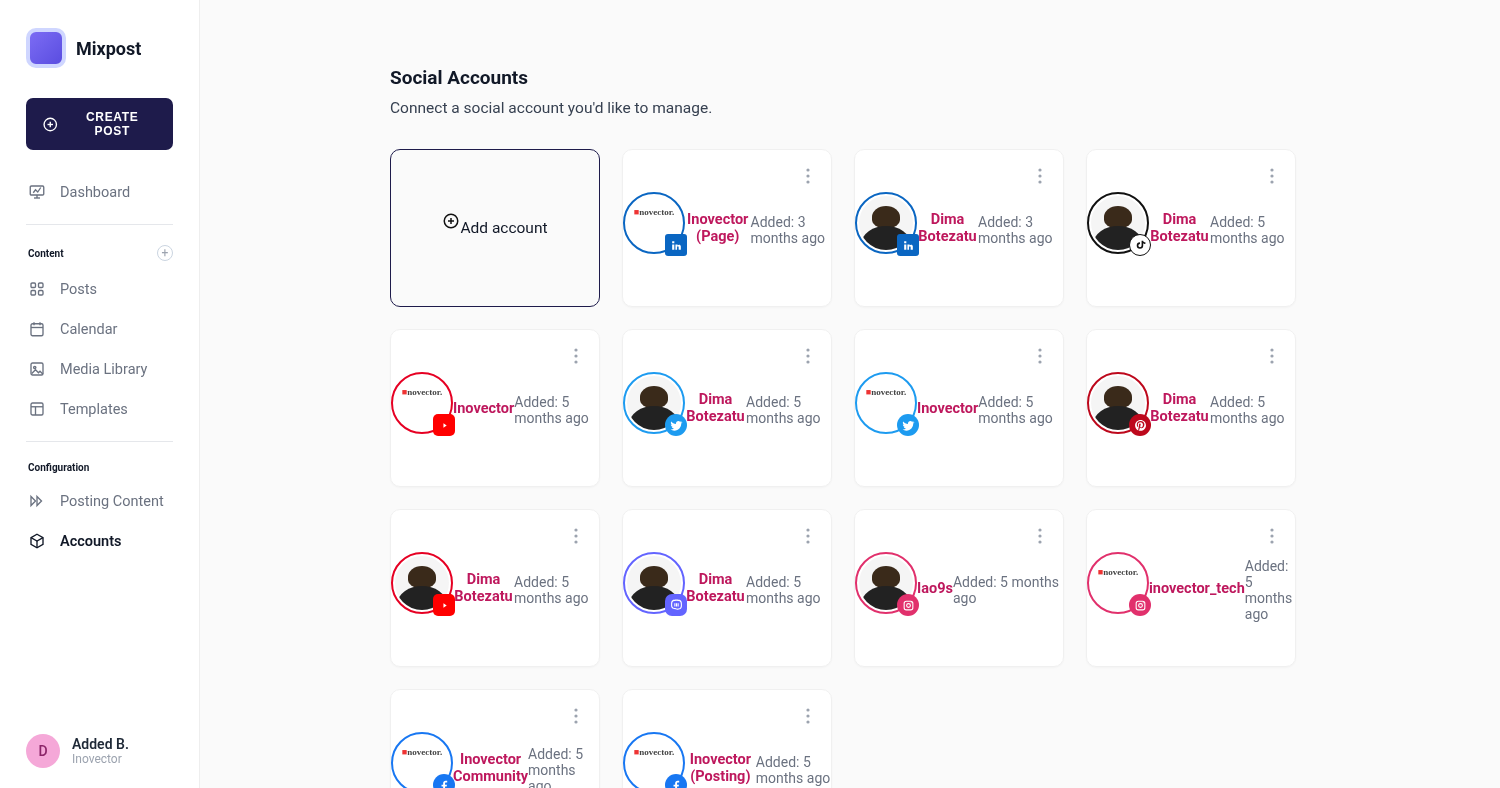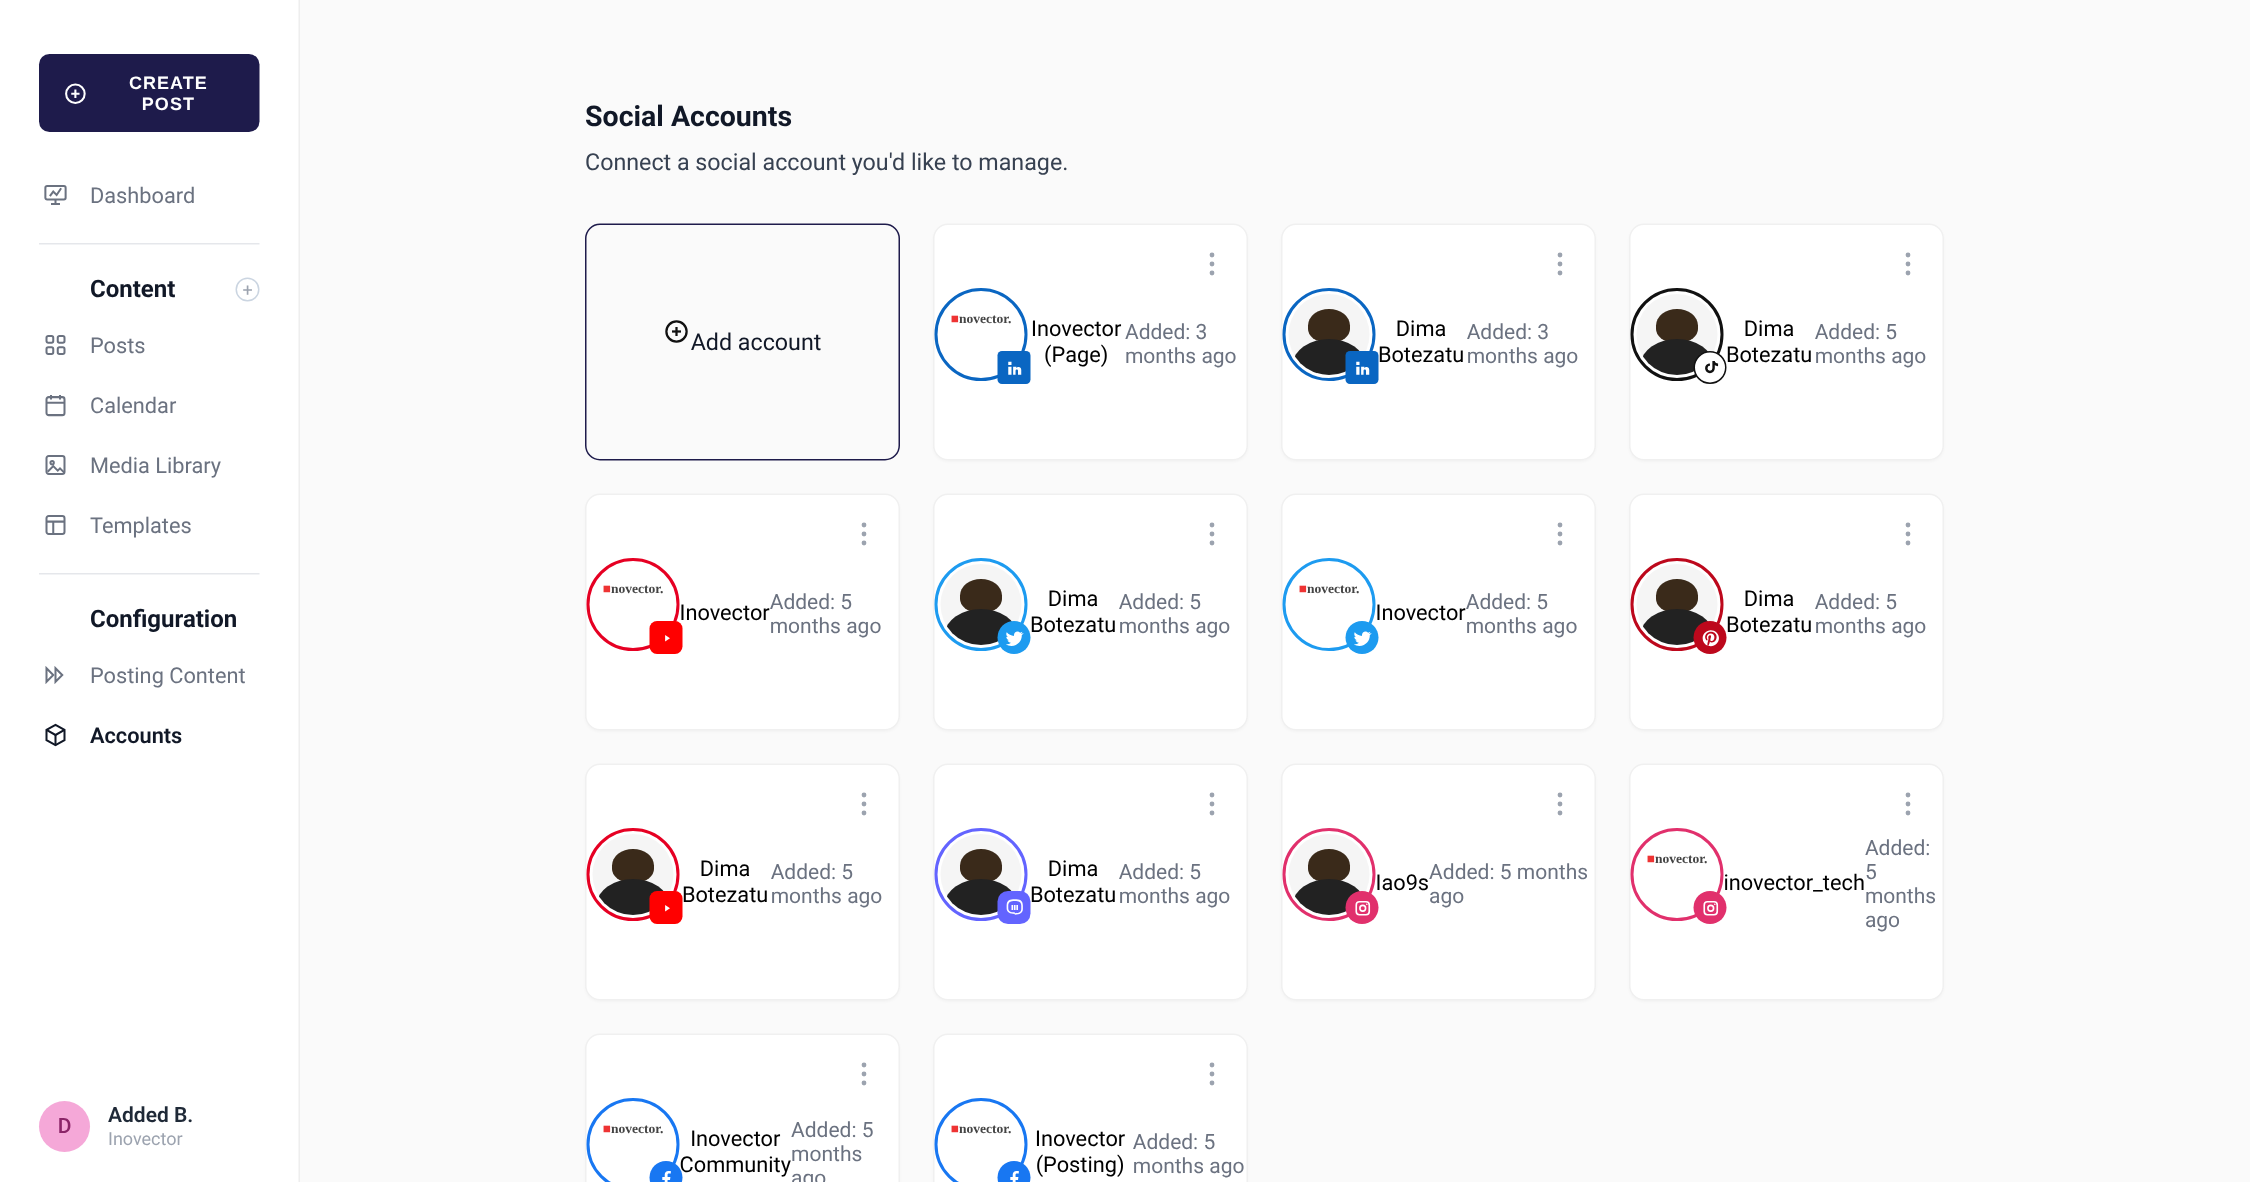--- a/index.html
+++ b/index.html
@@ -67,21 +67,21 @@
     cursor: pointer;
   }
   .nav-link.active { color: #111827; font-weight: 600; }
   .nav-icon { width: 18px; height: 18px; flex-shrink: 0; stroke: currentColor; }
   .nav-divider { height: 1px; background: #e5e7eb; margin: 12px 26px; }
   .section-row {
     display: flex; justify-content: space-between; align-items: center;
     padding: 8px 26px 8px 28px;
   }
   .section-title {
-    font-size: 16px; font-weight: 700; color: #111827; margin-left: 32px;
+    font-size: 10px; font-weight: 700; color: #111827;
   }
   .section-plus {
     width: 16px; height: 16px; color: #9ca3af; border: 1.5px solid #cbd5e1;
     border-radius: 50%; display: flex; align-items: center; justify-content: center;
     font-size: 12px; cursor: pointer;
   }
   .user-block {
     position: absolute; bottom: 20px; left: 0; right: 0;
     padding: 0 26px;
     display: flex; align-items: center; gap: 12px;
@@ -173,21 +173,21 @@
   }
   .brand-text .i-dot { color: #e33; font-weight: 700; }
   .badge {
     position: absolute; bottom: -2px; right: -2px;
     width: 22px; height: 22px; border-radius: 5px;
     display: flex; align-items: center; justify-content: center;
     color: #fff;
   }
   .badge.round { border-radius: 50%; }
   .badge svg { width: 13px; height: 13px; fill: #fff; }
-  .acct-name { font-size: 14.5px; font-weight: 400; color: #000000; text-align: center; }
+  .acct-name { font-size: 14.5px; font-weight: 700; color: #be185d; text-align: center; }
   .acct-meta { font-size: 14px; color: #6b7280; margin-top: 4px; }
   
   .prov-linkedin .avatar-ring { border: 2px solid #0a66c2; }
   .prov-linkedin .badge { background: #0a66c2; border-radius: 3px; }
   .prov-tiktok .avatar-ring { border: 2px solid #111; }
   .prov-tiktok .badge { background: #fff; color: #111; border: 1px solid #111; }
   .prov-tiktok .badge svg { fill: #111; }
   .prov-youtube .avatar-ring { border: 2px solid #e60023; }
   .prov-youtube .badge { background: #ff0000; border-radius: 5px; }
   .prov-twitter .avatar-ring { border: 2px solid #1d9bf0; }
@@ -202,20 +202,24 @@
   .prov-facebook .avatar-ring { border: 2px solid #1877f2; }
   .prov-facebook .badge { background: #1877f2; }
   
   .main::-webkit-scrollbar { width: 10px; }
   .main::-webkit-scrollbar-thumb { background: #d1d5db; border-radius: 6px; }
 </style>
 </head>
 <body>
 
 <nav class="sidebar">
+  <div class="brand">
+    <div class="brand-logo"></div>
+    <div class="brand-name">Mixpost</div>
+  </div>
 
   <button class="create-post-btn">
     <svg viewBox="0 0 24 24" fill="none" stroke="currentColor" stroke-width="2">
         <circle cx="12" cy="12" r="9"></circle>
         <line x1="12" y1="8" x2="12" y2="16"></line>
         <line x1="8" y1="12" x2="16" y2="12"></line>
       </svg>
     <span>CREATE POST</span>
   </button>
 

